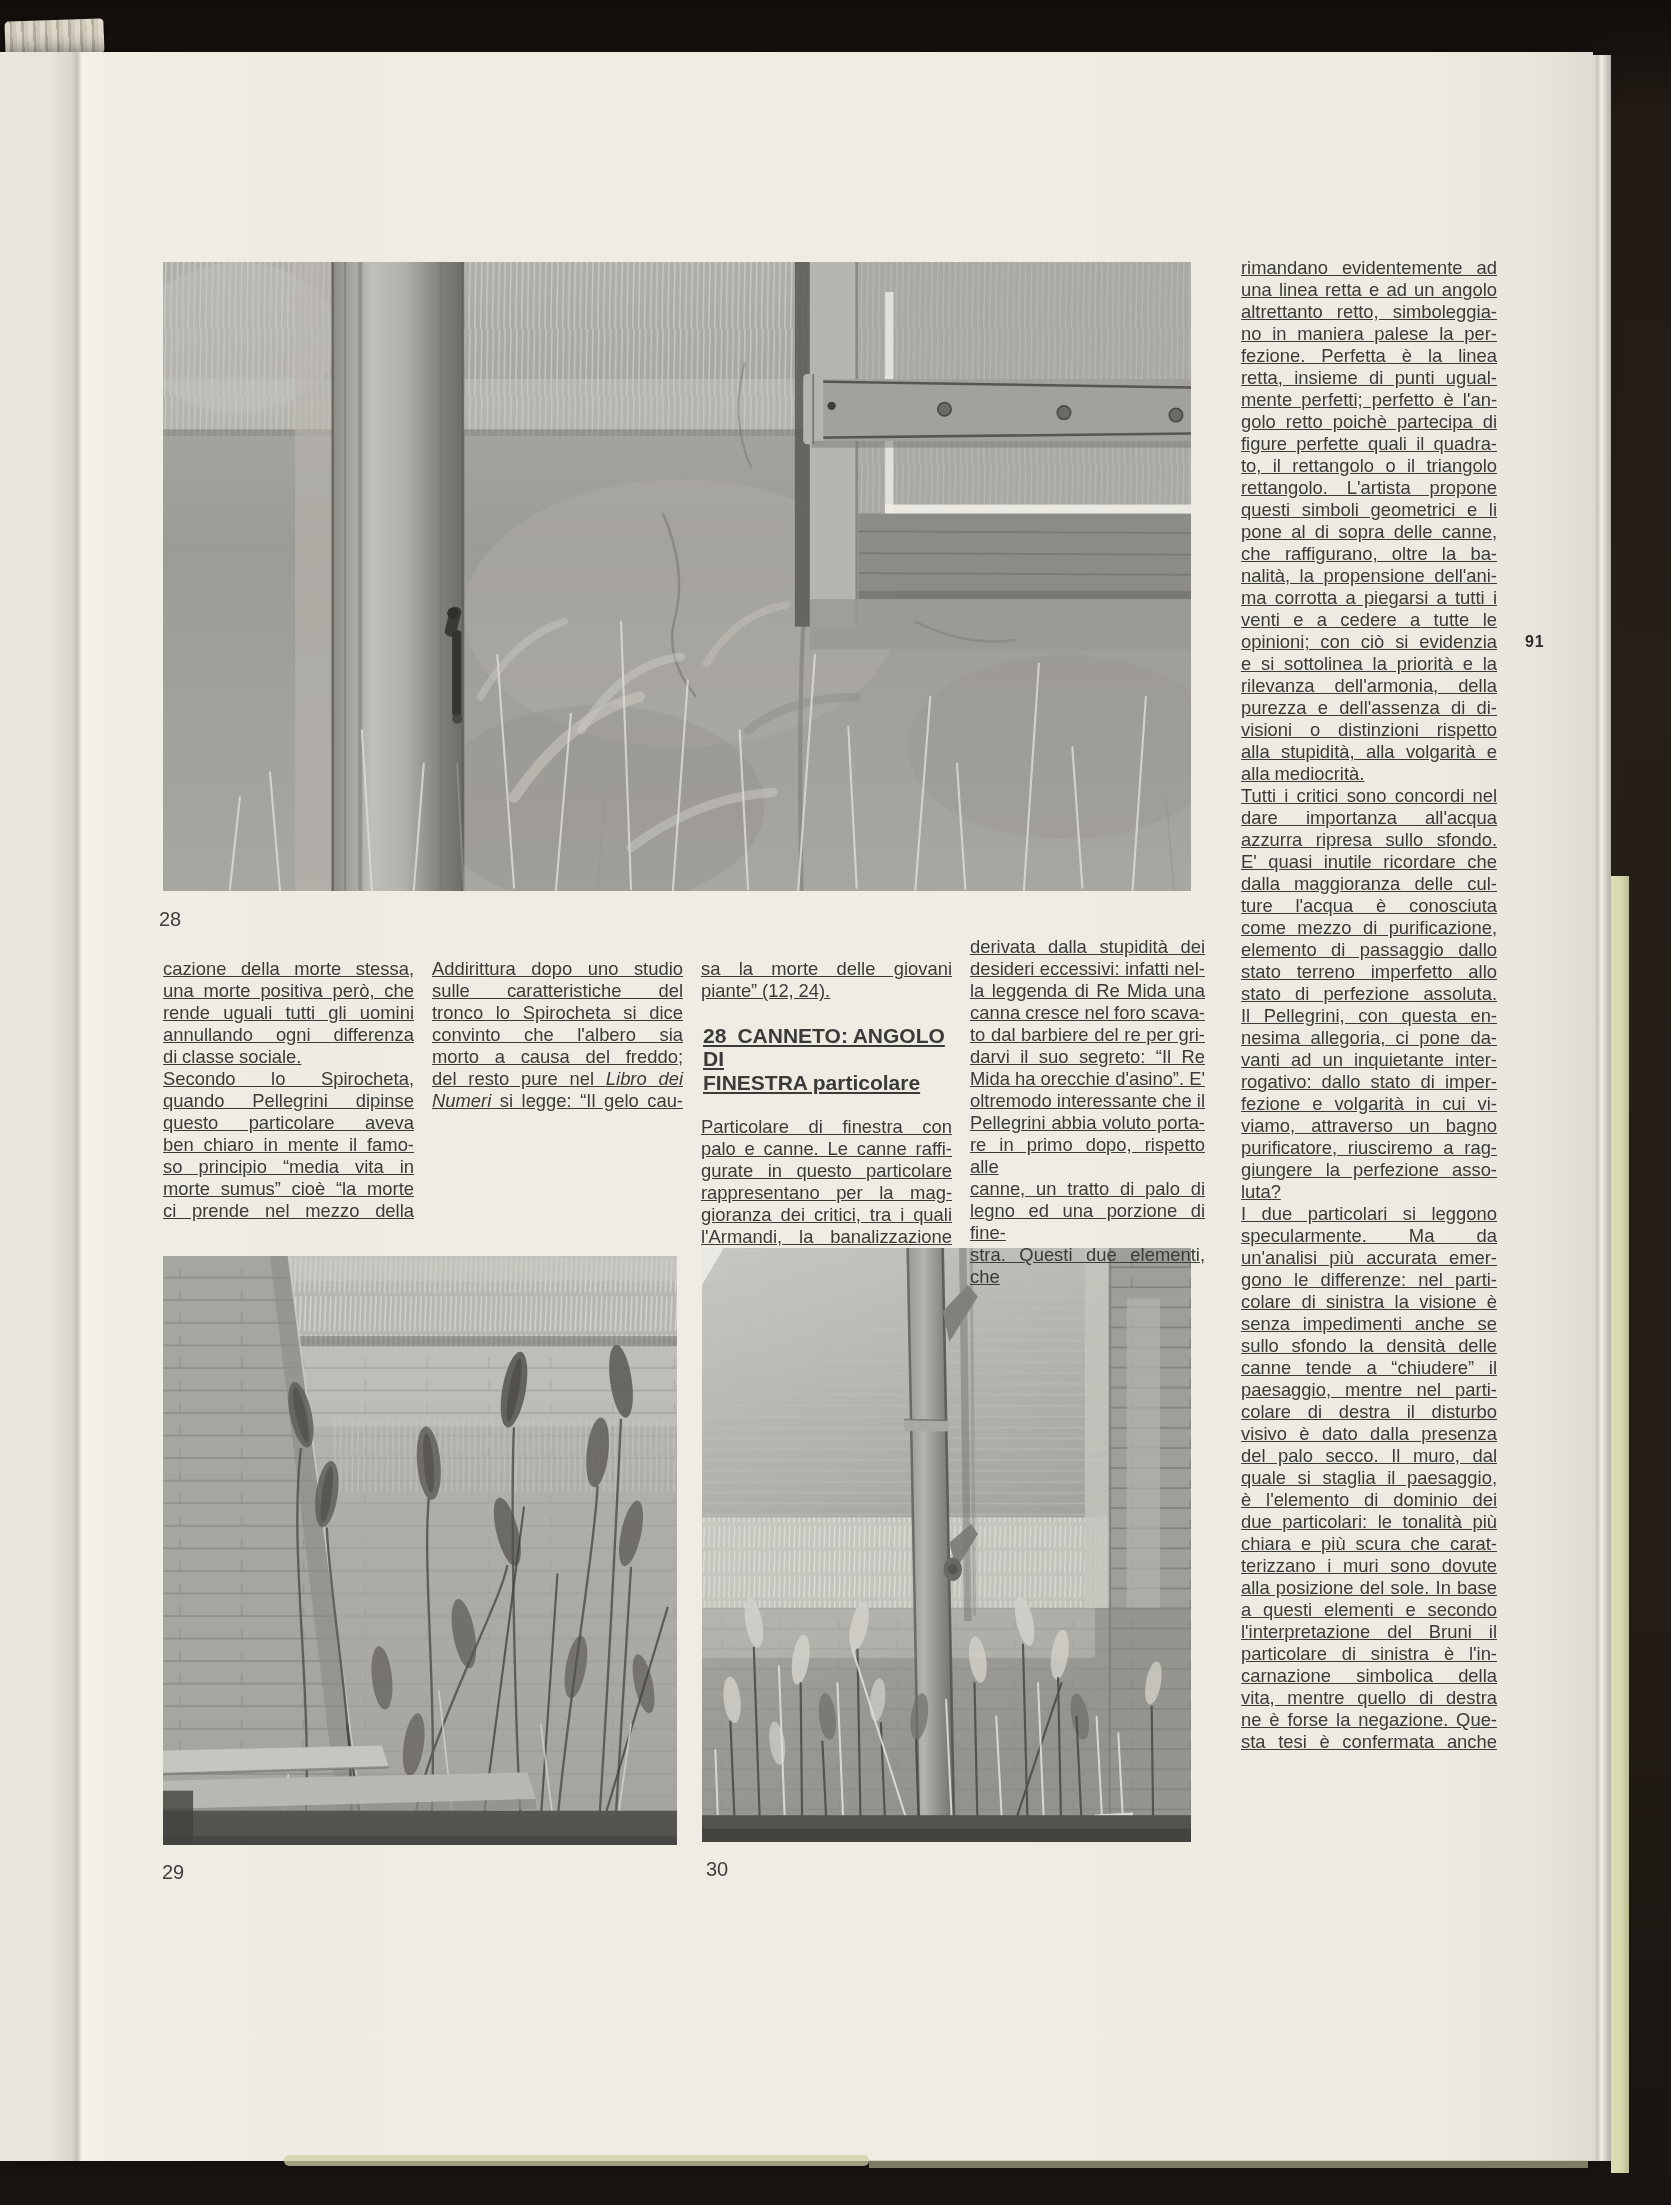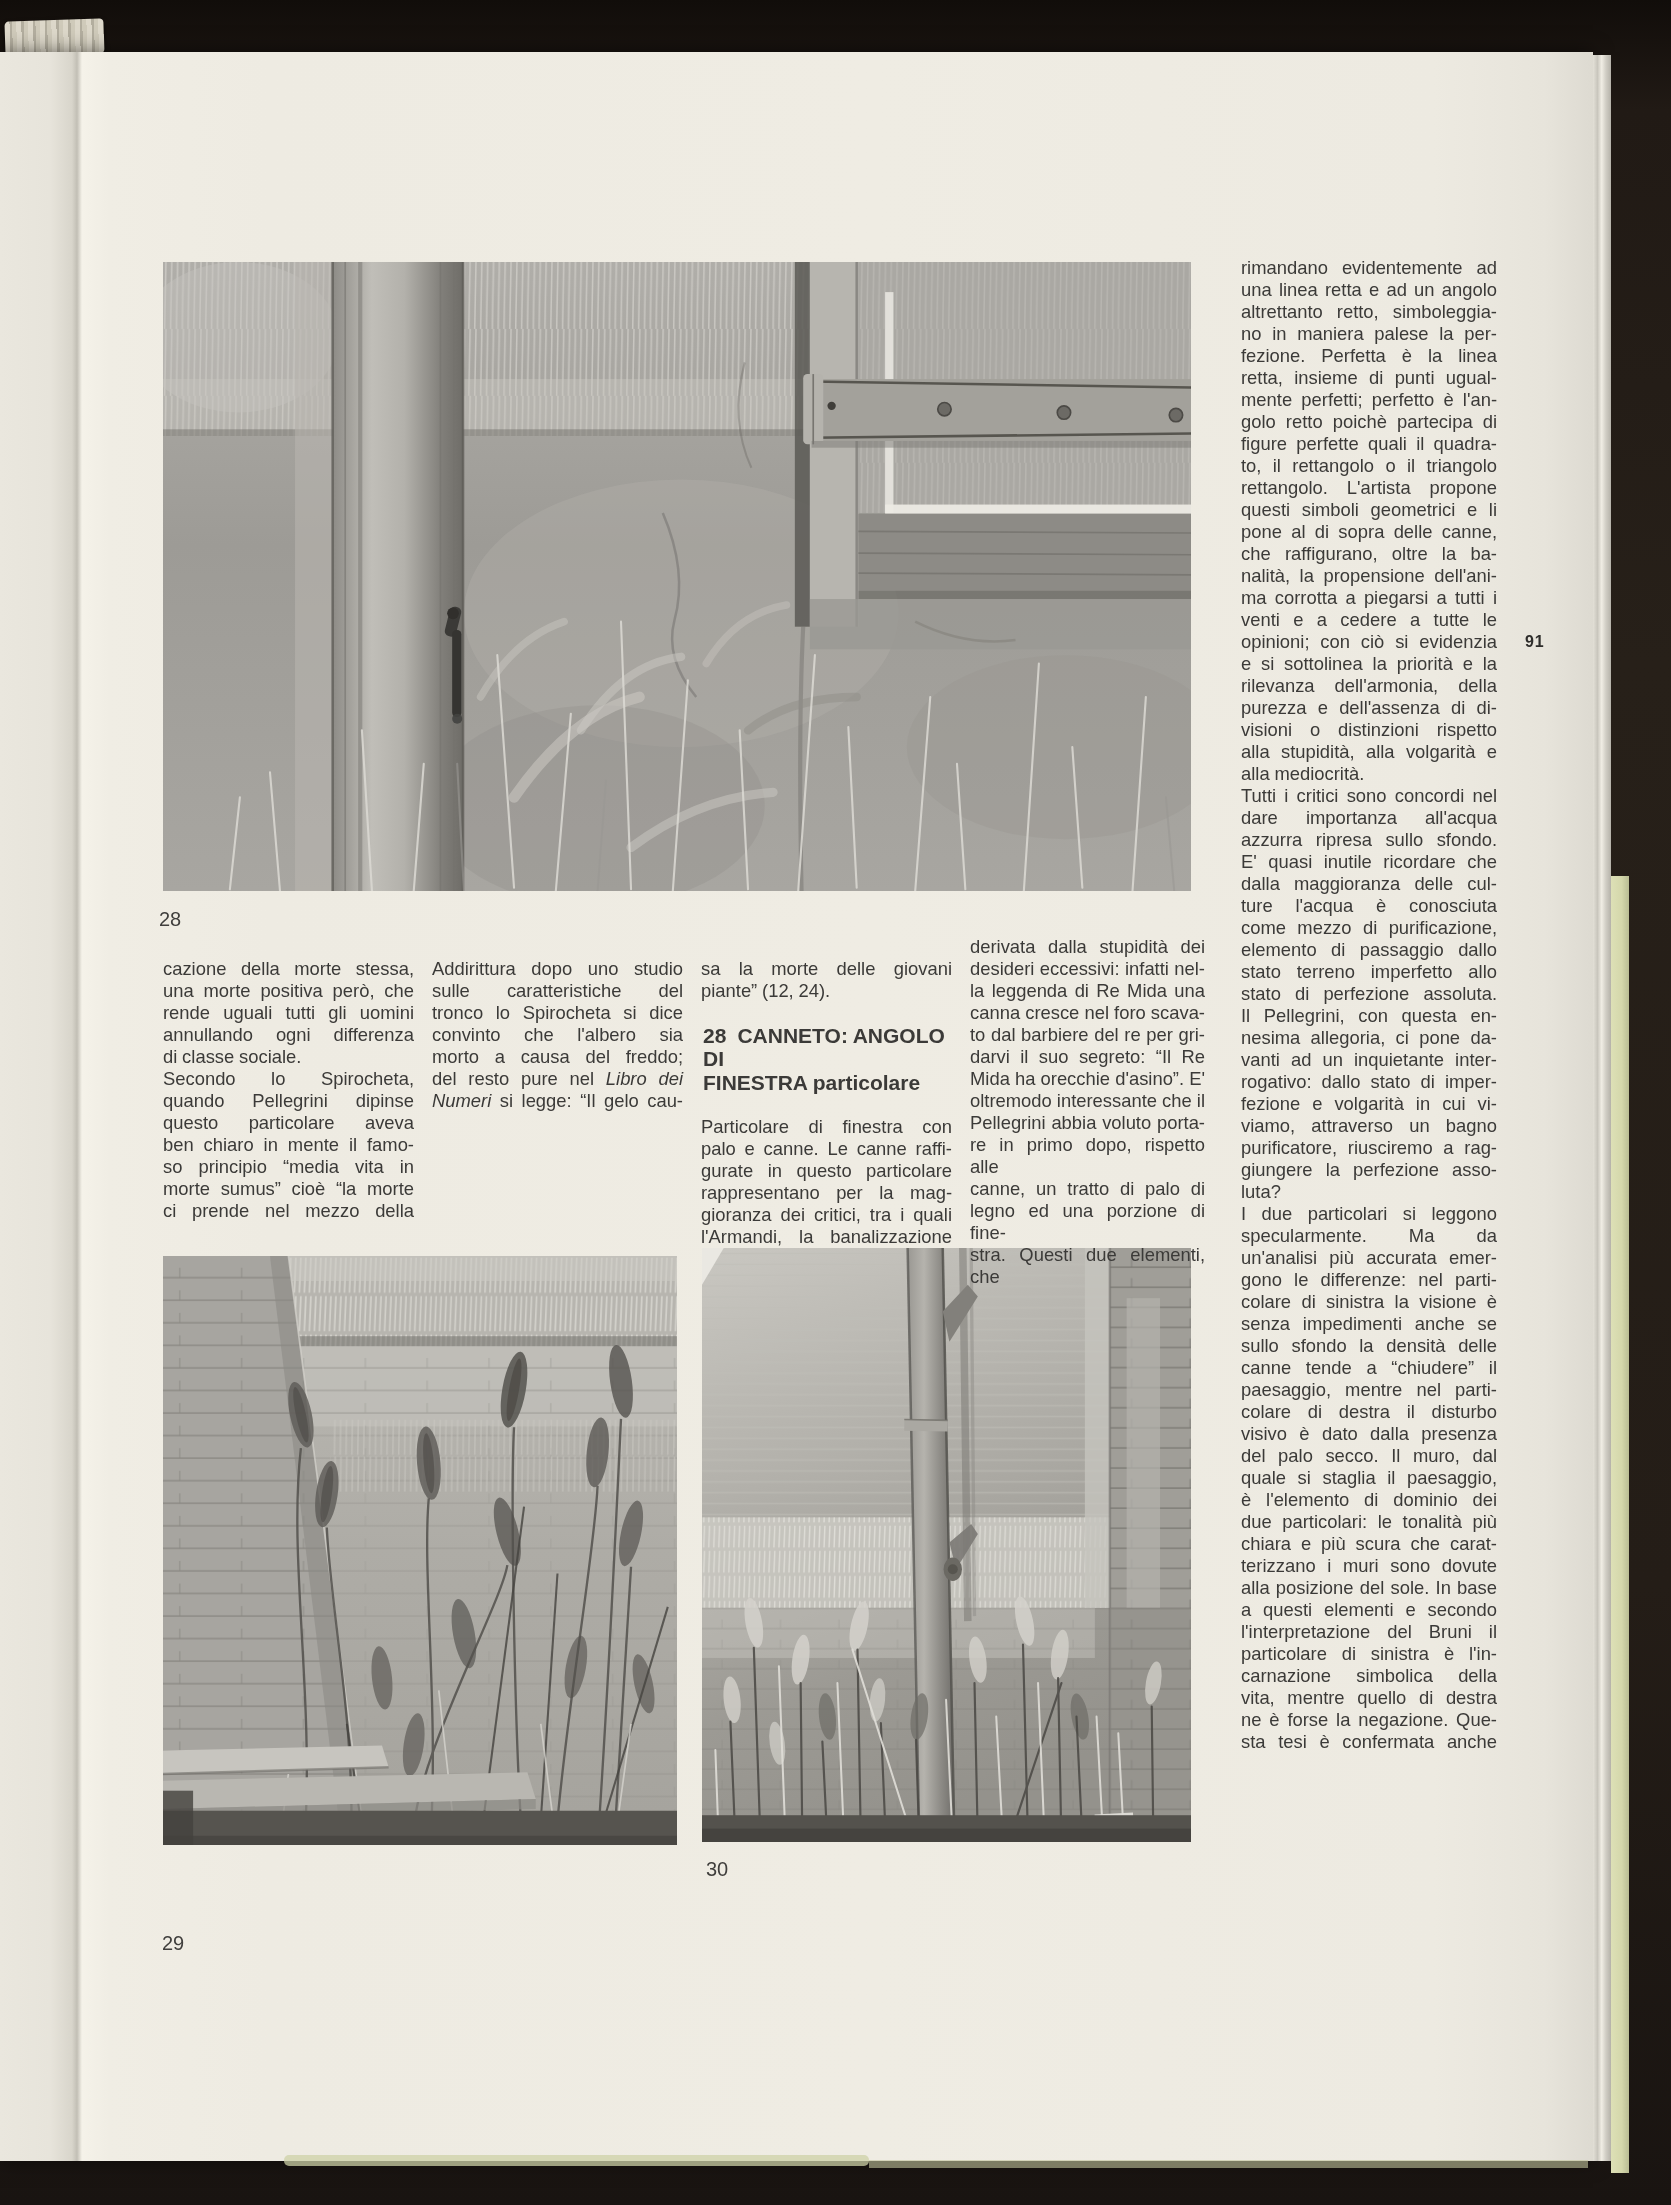--- a/index.html
+++ b/index.html
@@ -17,33 +17,33 @@
   .page-edge-stack{position:absolute;left:1593px;top:55px;width:18.4px;height:2106px;
     background:linear-gradient(90deg,#e3e0d7 0,#c9c6bd 25%,#f0ede4 48%,#d0cdc4 72%,#b5b2a9 100%);}
   .cover-edge-green{position:absolute;left:1611px;top:876px;width:18.4px;height:1297px;
     background:linear-gradient(90deg,#dde0b6 0,#d4d7ab 60%,#b9bc93 100%);}
   .green-sliver-a{position:absolute;left:284px;top:2155px;width:585px;height:11px;background:#ced1a7;opacity:.75;border-radius:5px;}
   .green-sliver-b{position:absolute;left:869px;top:2160px;width:719px;height:7.5px;background:#c4c79e;opacity:.6;}
   .photo{position:absolute;background:#a3a19c;}
   .photo svg{display:block;width:100%;height:100%;}
   .caption{position:absolute;color:#403f3d;font-size:20px;}
   .pagenum{position:absolute;left:1525px;top:633px;color:#2e2d2b;font-size:16px;font-weight:bold;letter-spacing:0.8px;}
-  .col{position:absolute;color:#3b3a38;font-size:18.4px;line-height:22px;word-spacing:-0.3px;}
+  .col{position:absolute;color:#3b3a38;font-size:18.4px;line-height:22px;word-spacing:-0.3px;text-decoration:underline;}
   .col .line{text-align:justify;text-align-last:justify;white-space:normal;}
   .col .line.last{text-align-last:left;}
   .col .para{margin:0;}
   .col .heading{margin:22px 0 22px 2px;font-weight:bold;line-height:23.4px;font-size:21px;}
   .col .hline{text-align:left;}
   #col1{left:163px;top:958px;width:251px;}
   #col2{left:432px;top:958px;width:251px;}
   #col3{left:701px;top:958px;width:251px;}
   #col4{left:970px;top:936px;width:235px;}
   #col5{left:1241px;top:257px;width:256px;}
   #cap28{left:159px;top:908px;}
-  #cap29{left:162px;top:1932px;}
+  #cap29{left:162px;top:1861px;}
   #cap30{left:706px;top:1858px;}
   #photo28{left:163px;top:262px;width:1028px;height:629px;}
   #photo29{left:163px;top:1256px;width:514px;height:589px;}
   #photo30{left:702px;top:1248px;width:489px;height:594px;}
 </style>
 </head>
 <body>
 
 <div id="stage">
 

